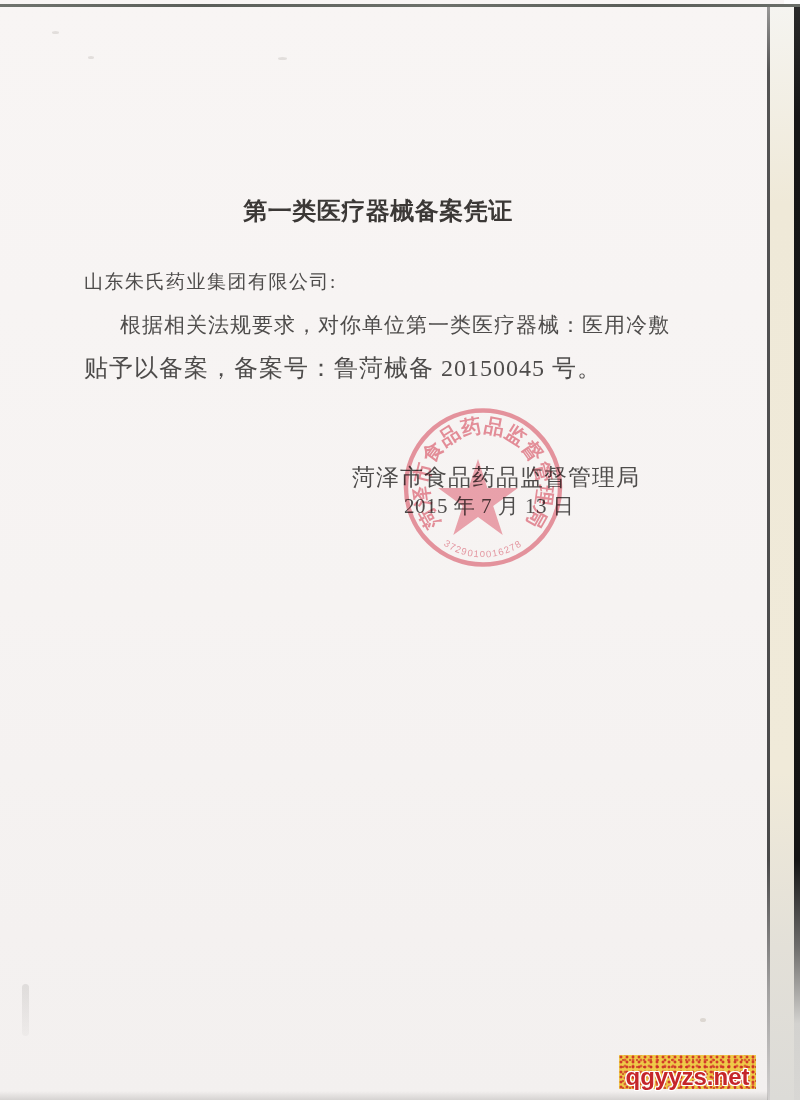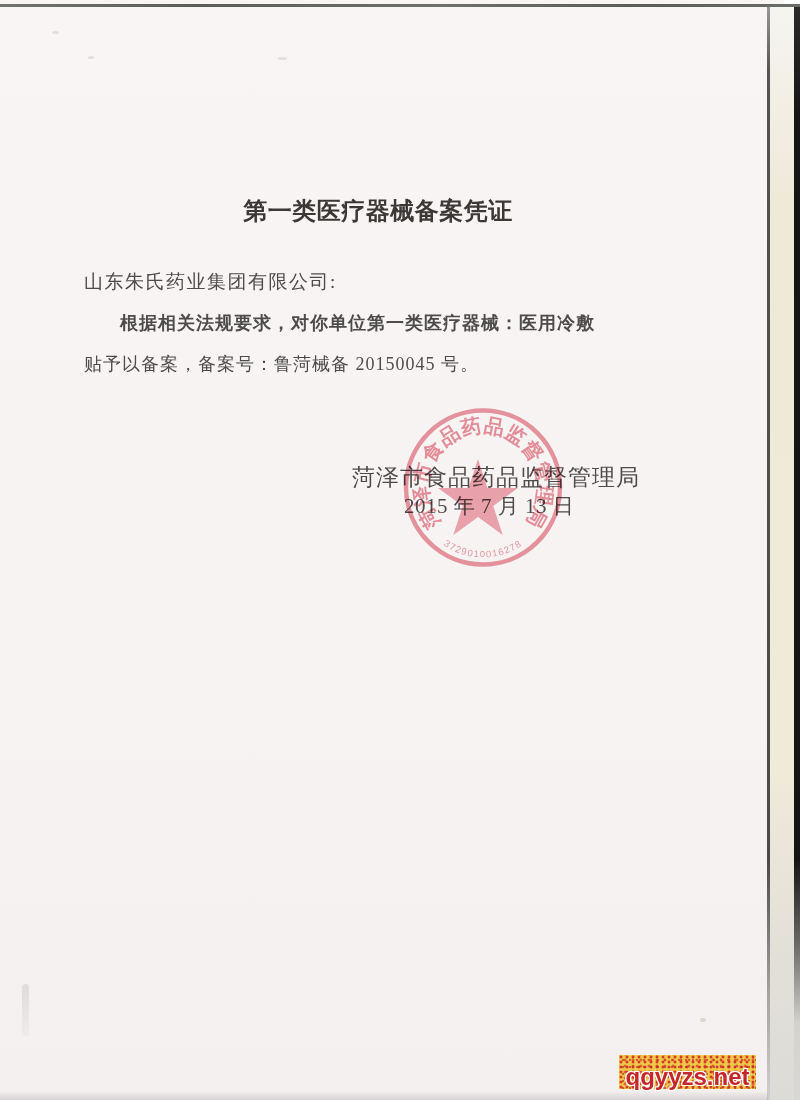--- a/index.html
+++ b/index.html
@@ -44,22 +44,22 @@
     background:linear-gradient(180deg,rgba(130,128,125,.18),rgba(130,128,125,.05));
   }
   
   .doc-title{
     position:absolute;left:0;top:197px;width:756px;margin:0;
     text-align:center;font-size:24px;font-weight:bold;letter-spacing:.5px;
     color:#3b3836;line-height:1.2;
   }
   .doc-line{position:absolute;margin:0;color:#4e4c4b;line-height:1.2;}
   .recipient{left:84px;top:271px;font-size:19px;letter-spacing:1.5px;}
-  .body1{left:120px;top:313px;font-size:18px;letter-spacing:1px;font-weight:bold;}
-  .body2{left:84px;top:354px;font-size:18px;letter-spacing:1px;}
+  .body1{left:120px;top:313px;font-size:21px;letter-spacing:1px;}
+  .body2{left:84px;top:354px;font-size:24px;letter-spacing:1px;}
   .issuer{left:352px;top:464px;font-size:23px;letter-spacing:1px;}
   .issue-date{left:404px;top:494px;font-size:21px;letter-spacing:.5px;}
   
   .seal{
     position:absolute;left:395px;top:398px;width:178px;height:178px;
     mix-blend-mode:multiply;opacity:.95;
   }
   .seal-ring{fill:none;stroke:#e98795;stroke-width:4.5px;opacity:.9;}
   .seal-star{fill:#ec8c9a;opacity:.8;}
   .seal-ring-text{

